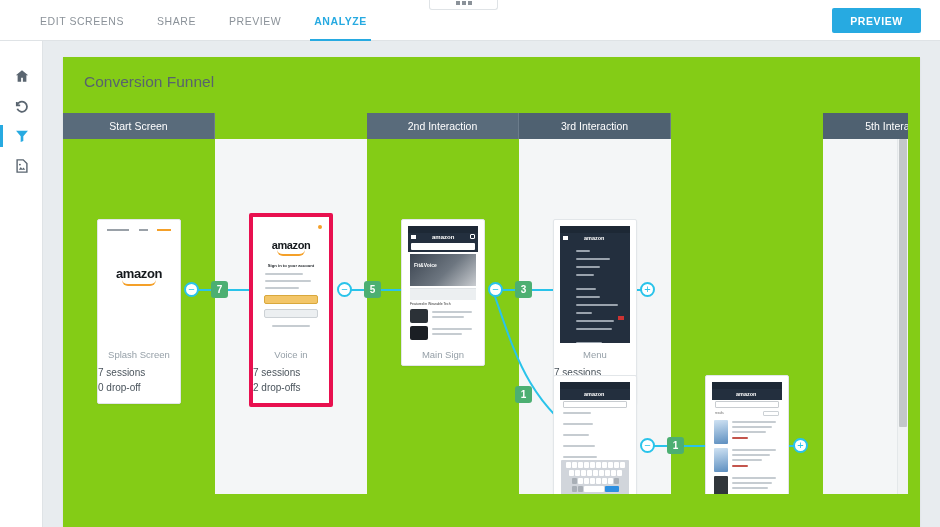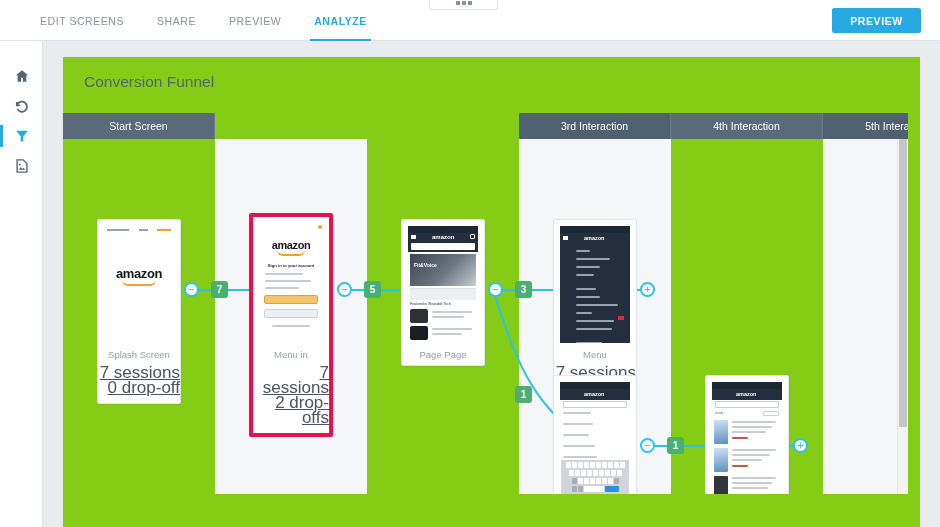--- a/index.html
+++ b/index.html
@@ -125,22 +125,22 @@
   .thumb {
     margin: 6px auto 0; width: 70px; height: 117px;
     background: #fff; overflow: hidden; position: relative;
   }
   .card.selected .thumb { margin-top: 4px; }
   .card-label {
     text-align: center; font-size: 9.5px; color: #96a0a8;
     margin-top: 6px; margin-bottom: 5px;
   }
   .card-stats {
-    text-align: right; font-size: 17px; color: #4a545c;
-    line-height: 15px; padding-bottom: 8px; text-decoration: underline;
+    text-align: left; font-size: 10px; color: #4a545c;
+    line-height: 15px; padding-bottom: 8px;
   }
 
   
   .amz-status {
     position: absolute; left: 0; top: 0; width: 100%; height: 8px;
     display: flex; align-items: center; justify-content: space-between;
     padding: 0 3px; font-size: 3px; color: #555;
   }
   .amz-logo-box {
     position: absolute; left: 0; right: 0; top: 40px; text-align: center;
@@ -286,22 +286,22 @@
 
         <div class="col-bg" style="left:0px;   width:152px;"></div>
         <div class="col-bg shade" style="left:152px; width:152px;"></div>
         <div class="col-bg" style="left:304px; width:152px;"></div>
         <div class="col-bg shade" style="left:456px; width:152px;"></div>
         <div class="col-bg" style="left:608px; width:152px;"></div>
         <div class="col-bg shade" style="left:760px; width:152px;"></div>
 
         <div class="col-headers">
           <div class="col-head" style="left:0px;   width:152px;">Start Screen</div>
+          <div class="col-head" style="left:304px; width:152px;">2nd Interaction</div>
           <div class="col-head alt" style="left:456px; width:152px;">3rd Interaction</div>
-          <div class="col-head" style="left:608px; width:152px;">4th Interaction</div>
           <div class="col-head alt" style="left:760px; width:152px;">5th Interaction</div>
         </div>
 
         <div class="conn" style="left:128px; top:176px; width:66px;"></div>
 
         <div class="conn" style="left:281px; top:176px; width:66px;"></div>
 
         <div class="conn" style="left:432px; top:176px; width:66px;"></div>
 
         <div class="conn" style="left:572px; top:176px; width:12px;"></div>
@@ -356,21 +356,21 @@
             <div style="position:absolute;left:0;right:0;top:42px;text-align:center;font-size:4.2px;color:#23282d;font-weight:700;">Sign in to your account</div>
             <div style="position:absolute;left:9px;top:52px;">
               <div class="mini-line" style="width:38px;top:0;"></div>
               <div class="mini-line" style="width:46px;top:7px;"></div>
               <div class="mini-line" style="width:34px;top:14px;"></div>
             </div>
             <div style="position:absolute;left:8px;right:8px;top:74px;height:9px;background:#f3c669;border:1px solid #d9a83c;border-radius:2px;"></div>
             <div style="position:absolute;left:8px;right:8px;top:88px;height:9px;background:#eceff1;border:1px solid #ccd1d5;border-radius:2px;"></div>
             <div class="mini-line" style="left:16px;width:38px;top:104px;height:2px;"></div>
           </div>
-          <div class="card-label">Menu in</div>
+          <div class="card-label">Voice in</div>
           <div class="card-stats">
             <div>7 sessions</div>
             <div>2 drop-offs</div>
           </div>
         </div>
 
         <div class="card" style="left:338px; top:106px;">
           <div class="thumb">
             <div class="navbar">
               <div class="nb-row1"></div>
@@ -384,21 +384,21 @@
             </div>
             <div class="stripe" style="top:62px;"></div>
             <div style="position:absolute;left:2px;right:2px;top:76px;font-size:3.4px;color:#333;">Featured in Wearable Tech</div>
             <div style="position:absolute;left:2px;top:83px;width:18px;height:14px;background:#2b3137;border-radius:2px;"></div>
             <div class="mini-line" style="left:24px;top:85px;width:40px;"></div>
             <div class="mini-line" style="left:24px;top:90px;width:32px;"></div>
             <div style="position:absolute;left:2px;top:100px;width:18px;height:14px;background:#1b1f24;border-radius:2px;"></div>
             <div class="mini-line" style="left:24px;top:102px;width:40px;"></div>
             <div class="mini-line" style="left:24px;top:107px;width:30px;"></div>
           </div>
-          <div class="card-label">Page Page</div>
+          <div class="card-label">Main Sign</div>
         </div>
 
         <div class="card" style="left:490px; top:106px;">
           <div class="thumb">
             <div class="menu-bg"></div>
             <div style="position:absolute;left:0;right:0;top:0;height:7px;background:#1d2835;"></div>
             <div style="position:absolute;left:0;right:0;top:7px;height:11px;background:#232f3e;"></div>
             <div style="position:absolute;left:24px;top:9px;font-size:5.5px;color:#fff;font-weight:700;">amazon</div>
             <div style="position:absolute;left:3px;top:10px;width:5px;height:4px;background:#fff;"></div>
             <div style="position:absolute;left:16px;top:24px;">

